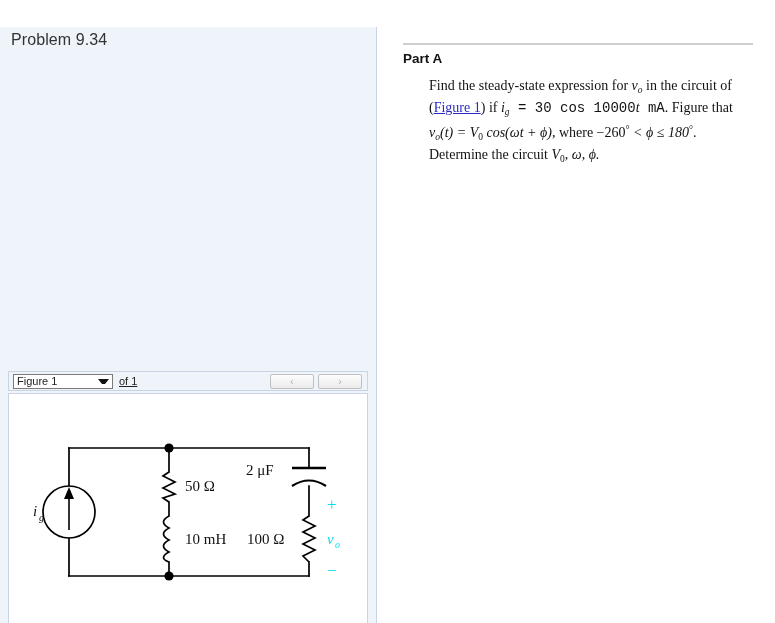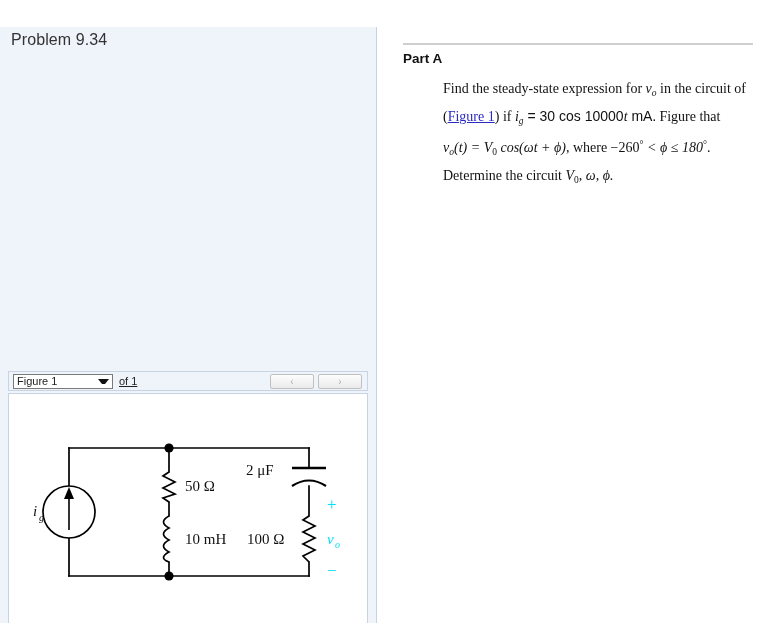--- a/index.html
+++ b/index.html
@@ -67,27 +67,27 @@
   }
   #part-rule{
     position:absolute;left:26px;top:16px;width:350px;height:2px;
     background:#cfcfcf;
   }
   #part-title{
     position:absolute;left:26px;top:24px;
     font-size:13.5px;font-weight:bold;color:#111;
   }
   #question{
-    position:absolute;left:66px;top:50px;width:328px;
+    position:absolute;left:52px;top:50px;width:328px;
     font-family:"Liberation Serif",serif;font-size:14px;
-    line-height:23px;color:#111;
+    line-height:18px;color:#111;
   }
   #question .lnk{color:#2a2ac0;text-decoration:underline;cursor:pointer;}
   .mi{font-style:italic;font-family:"Liberation Serif",serif;}
-  .mn{font-family:Liberation Sans, sans-serif;}
+  .mn{font-family:Liberation Mono, monospace;}
   .sub{font-size:9.5px;vertical-align:-3px;font-style:italic;}
   .subn{font-size:9.5px;vertical-align:-3px;font-style:normal;}
   .deg{font-size:10px;vertical-align:4px;}
 </style>
 </head>
 <body>
 
 <div id="app">
 
   <div id="left-panel">

